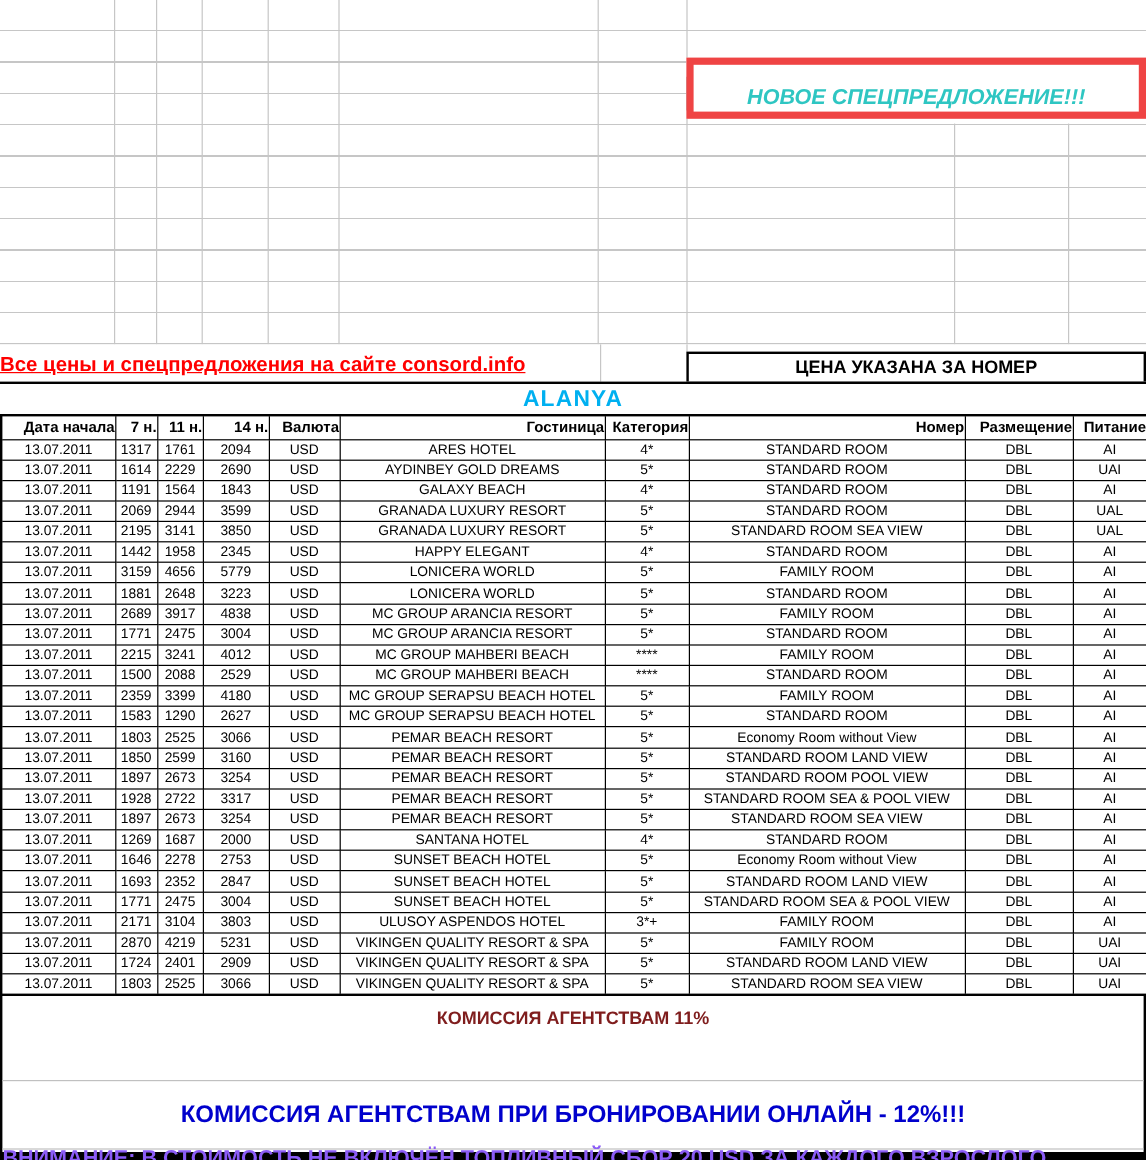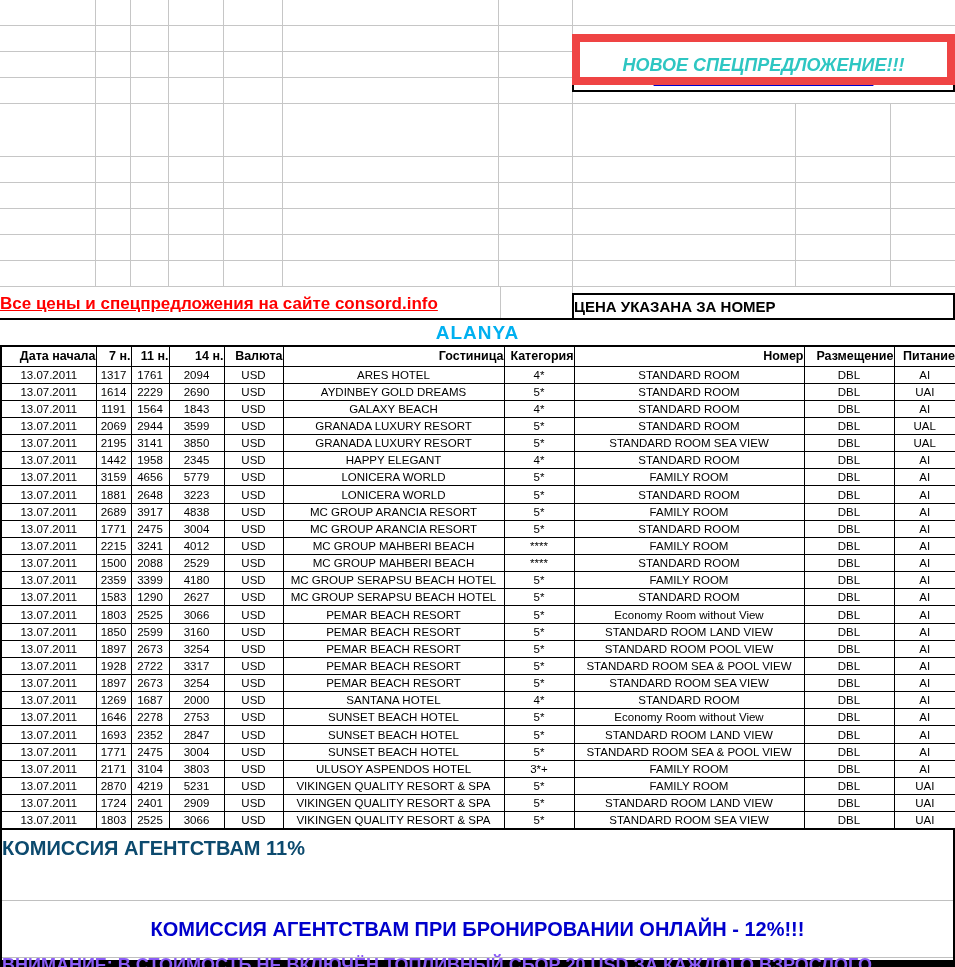--- a/index.html
+++ b/index.html
@@ -24,39 +24,39 @@
   }
   .dates-box {
     position:absolute; left:572px; top:25px; width:383px; height:28px;
     background:#fff; border:2px solid #000;
     display:flex; align-items:center; justify-content:center;
     color:#0000cc; font-weight:bold; font-style:italic; font-size:18px;
     text-decoration:underline;
     margin-top:39px;
   }
   .promo-box {
-    position:absolute; left:572px; top:34px; width:383px; height:51px;
-    background:#fff; border:8px solid #ef4444;
+    position:absolute; left:572px; top:48px; width:383px; height:51px;
+    background:#fff; border:6px solid #ef4444;
     display:flex; align-items:flex-end; justify-content:center; padding-bottom:1px;
     color:#2ec6c2; font-weight:bold; font-style:italic; font-size:18px;
   }
   
   .site-row {
     position:absolute; left:0; top:287px; width:955px; height:33px; background:#fff;
     display:flex; align-items:center;
   }
   .site-row .vline { height:33px; }
   .site-link {
     color:#ff0000; font-weight:bold; font-size:17px;
     text-decoration:underline; cursor:pointer;
   }
   .price-note-box {
     position:absolute; left:572px; top:293px; width:383px; height:27px;
     background:#fff; border:2px solid #000;
-    display:flex; align-items:center; 
+    display:flex; align-items:center; justify-content:center;
     font-weight:bold; font-size:15px;
   }
   
   .region-row {
     position:absolute; left:0; top:318px; width:955px; height:27px;
     background:#fff; border-top:2px solid #000;
     display:flex; align-items:center; justify-content:center;
     color:#00b0f0; font-weight:bold; font-size:19px; letter-spacing:1px;
   }
   
@@ -73,22 +73,22 @@
     border:1px solid #000; font-size:11.5px; text-align:center;
     vertical-align:middle; height:17.1px; white-space:nowrap; overflow:hidden;
     padding:0 1px;
   }
   
   .footer {
     position:absolute; left:0; top:830px; width:955px; height:137px; background:#fff;
     border-left:2px solid #000; border-right:2px solid #000; border-bottom:7px solid #000;
   }
   .commission-red {
-    height:37px; display:flex; align-items:center; 
-    color:#0c4a6e; font-weight:bold; font-size:20px;
+    height:37px; display:flex; align-items:center; justify-content:center;
+    color:#7f1d1d; font-weight:bold; font-size:15px;
   }
   .commission-blue {
     height:58px; display:flex; align-items:center; justify-content:center;
     border-top:1px solid #c0c0c0; border-bottom:1px solid #c0c0c0;
     color:#0000cc; font-weight:bold; font-size:20px;margin-top:33px;
   }
   .warning-green {
     height:35px; display:flex; align-items:center; justify-content:center;
     color:#8b5cf6; font-weight:bold; font-size:18px;
   }

